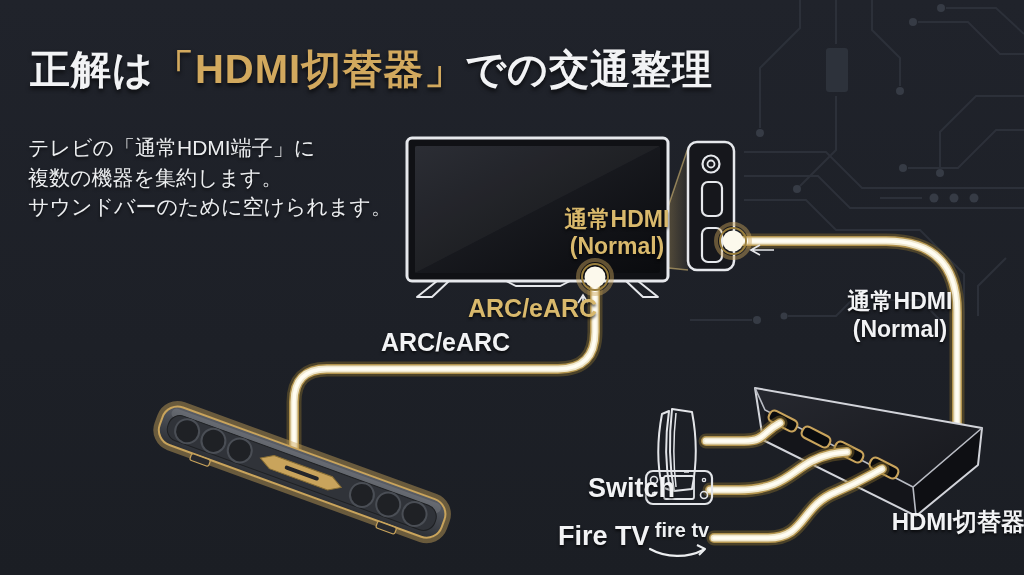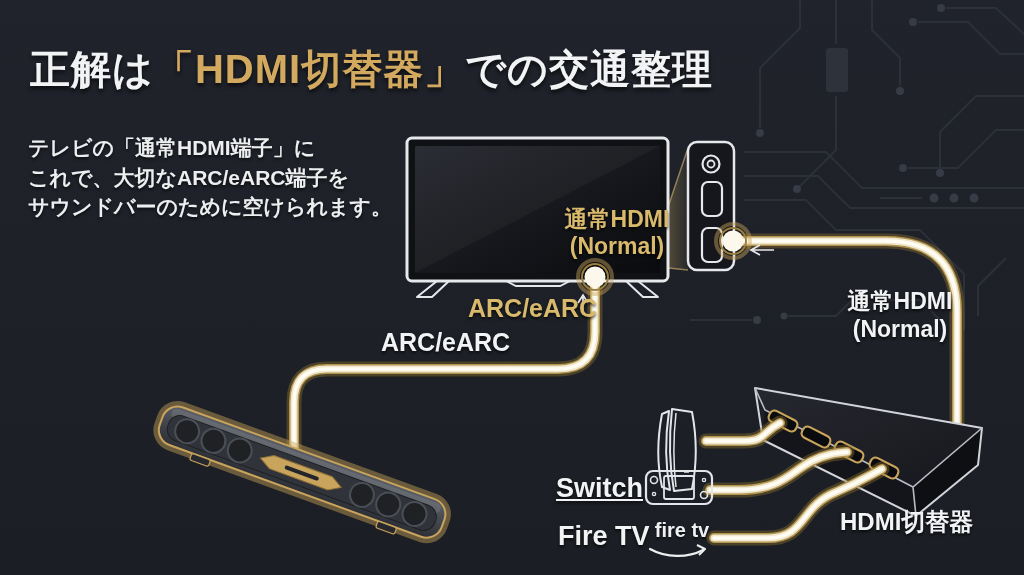--- a/index.html
+++ b/index.html
@@ -9,34 +9,34 @@
     font-family:"Liberation Sans","DejaVu Sans",sans-serif;
   }
   .stage svg{position:absolute;left:0;top:0;}
   .abs{position:absolute;}
   .page-title{
     left:30px;top:42px;font-size:40px;font-weight:800;letter-spacing:1px;
     color:#f2f3f5;text-shadow:0 3px 4px rgba(0,0,0,.65);white-space:nowrap;
   }
   .gold{color:#d2a95e;}
   .desc{
-    left:28px;top:133px;font-size:21px;font-weight:700;line-height:29.5px;
+    left:28px;top:133px;font-size:21px;font-weight:400;line-height:29.5px;
     color:#eceef0;text-shadow:0 2px 3px rgba(0,0,0,.6);white-space:nowrap;
   }
   .lbl{
     font-weight:800;text-shadow:0 2px 3px rgba(0,0,0,.7);white-space:nowrap;
   }
   .lbl-gold-tv{left:538px;top:206px;width:158px;text-align:center;font-size:23px;line-height:27px;color:#d9b96c;}
   .lbl-arc-gold{left:468px;top:294px;font-size:25px;color:#d9b96c;}
   .lbl-arc-white{left:381px;top:328px;font-size:25px;color:#f2f3f5;}
   .lbl-normal-white{left:828px;top:287px;width:144px;text-align:center;font-size:23px;line-height:28px;color:#f2f3f5;}
-  .lbl-selector{left:840px;top:508px;width:185px;text-align:left;font-size:24px;line-height:28px;color:#f2f3f5;}
+  .lbl-selector{left:840px;top:508px;width:185px;text-align:right;font-size:24px;line-height:28px;color:#f2f3f5;}
   .dev{font-size:27px;text-align:right;width:84px;color:#f2f3f5;}
   .lbl-ps5{left:560px;top:426px;}
-  .lbl-switch{left:556px;top:473px;text-decoration:underline;}
+  .lbl-switch{left:588px;top:473px;}
   .lbl-firetv{left:558px;top:521px;}
   .firetv-logo{left:646px;top:519px;width:72px;text-align:center;font-size:20px;font-weight:600;color:#eef0f2;text-shadow:0 2px 2px rgba(0,0,0,.6);}
   
   .c1{stroke:rgba(146,117,48,.40);stroke-width:15;fill:none;stroke-linecap:round;}
   .c2{stroke:#b3944e;stroke-width:10;fill:none;stroke-linecap:round;}
   .c3{stroke:#efe7cd;stroke-width:7;fill:none;stroke-linecap:round;}
   .c4{stroke:#fffdf3;stroke-width:3.5;fill:none;stroke-linecap:round;}
   .trace{stroke:#2c3039;stroke-width:2;fill:none;}
   .dot{fill:#363b45;}
   .wline{stroke:#e6e8ec;fill:none;}
@@ -225,21 +225,21 @@
       <path d="M 697,545 L 705,549 L 699,555" stroke="#eceef0" stroke-width="2" fill="none" stroke-linejoin="round"></path>
     </g>
   </svg>
 
   <div class="abs page-title">
     <span>正解は</span><span class="gold">「HDMI切替器」</span><span>での交通整理</span>
   </div>
 
   <div class="abs desc">
     <div>テレビの「通常HDMI端子」に</div>
-    <div>これで、大切なARC/eARC端子を</div>
+    <div>複数の機器を集約します。</div>
     <div>サウンドバーのために空けられます。</div>
   </div>
 
   <div class="abs lbl lbl-gold-tv">
     <div>通常HDMI</div>
     <div>(Normal)</div>
   </div>
 
   <div class="abs lbl lbl-arc-gold">ARC/eARC</div>
   <div class="abs lbl lbl-arc-white">ARC/eARC</div>

